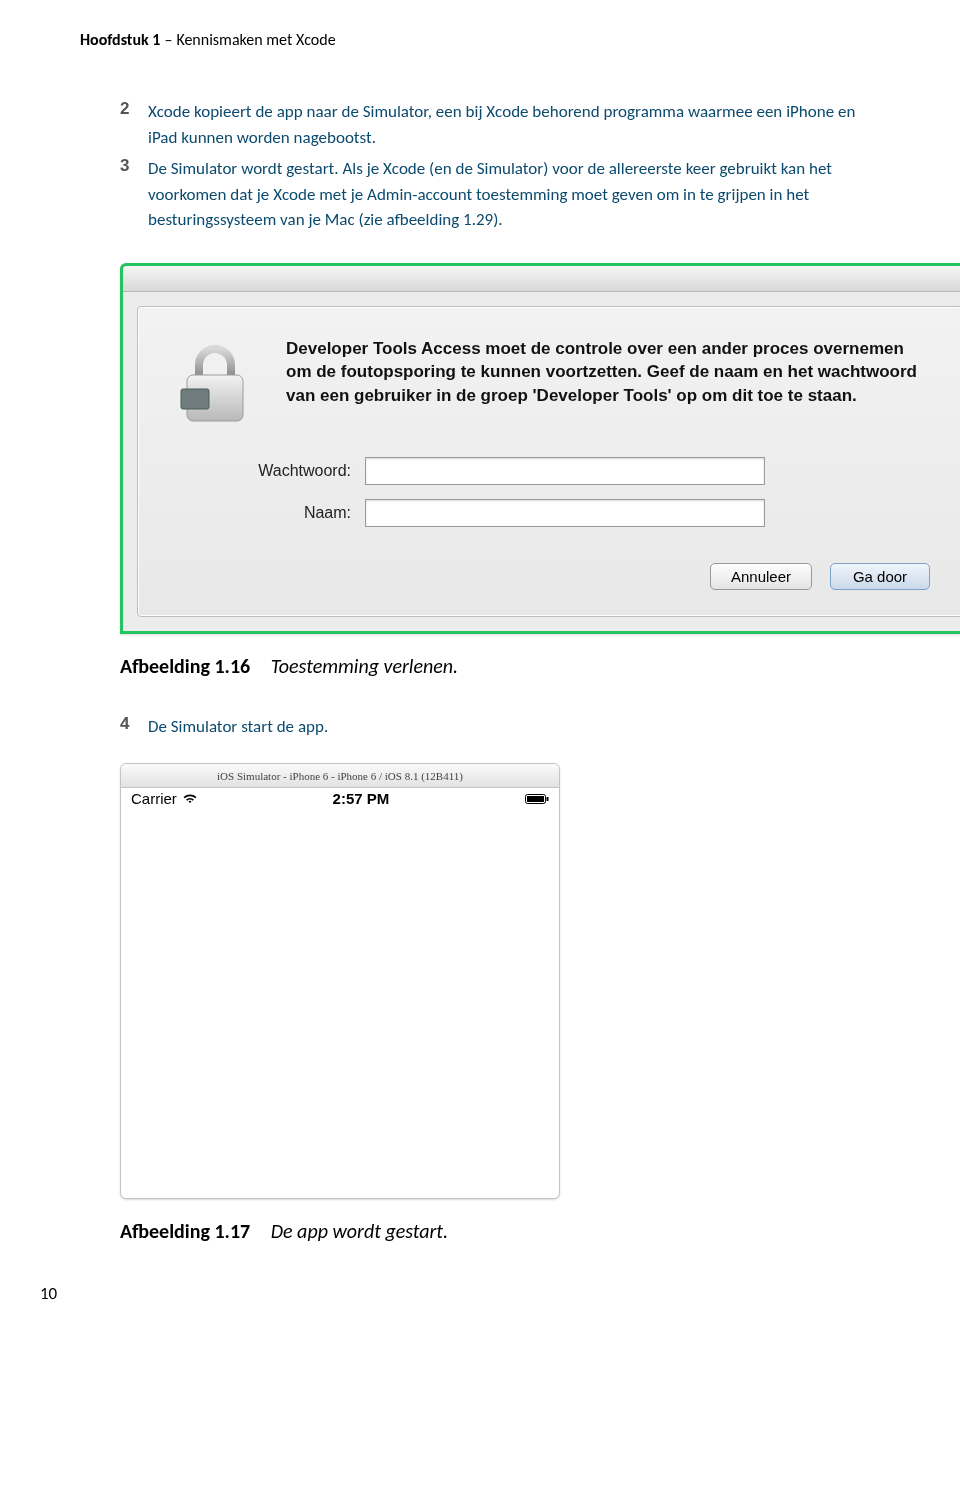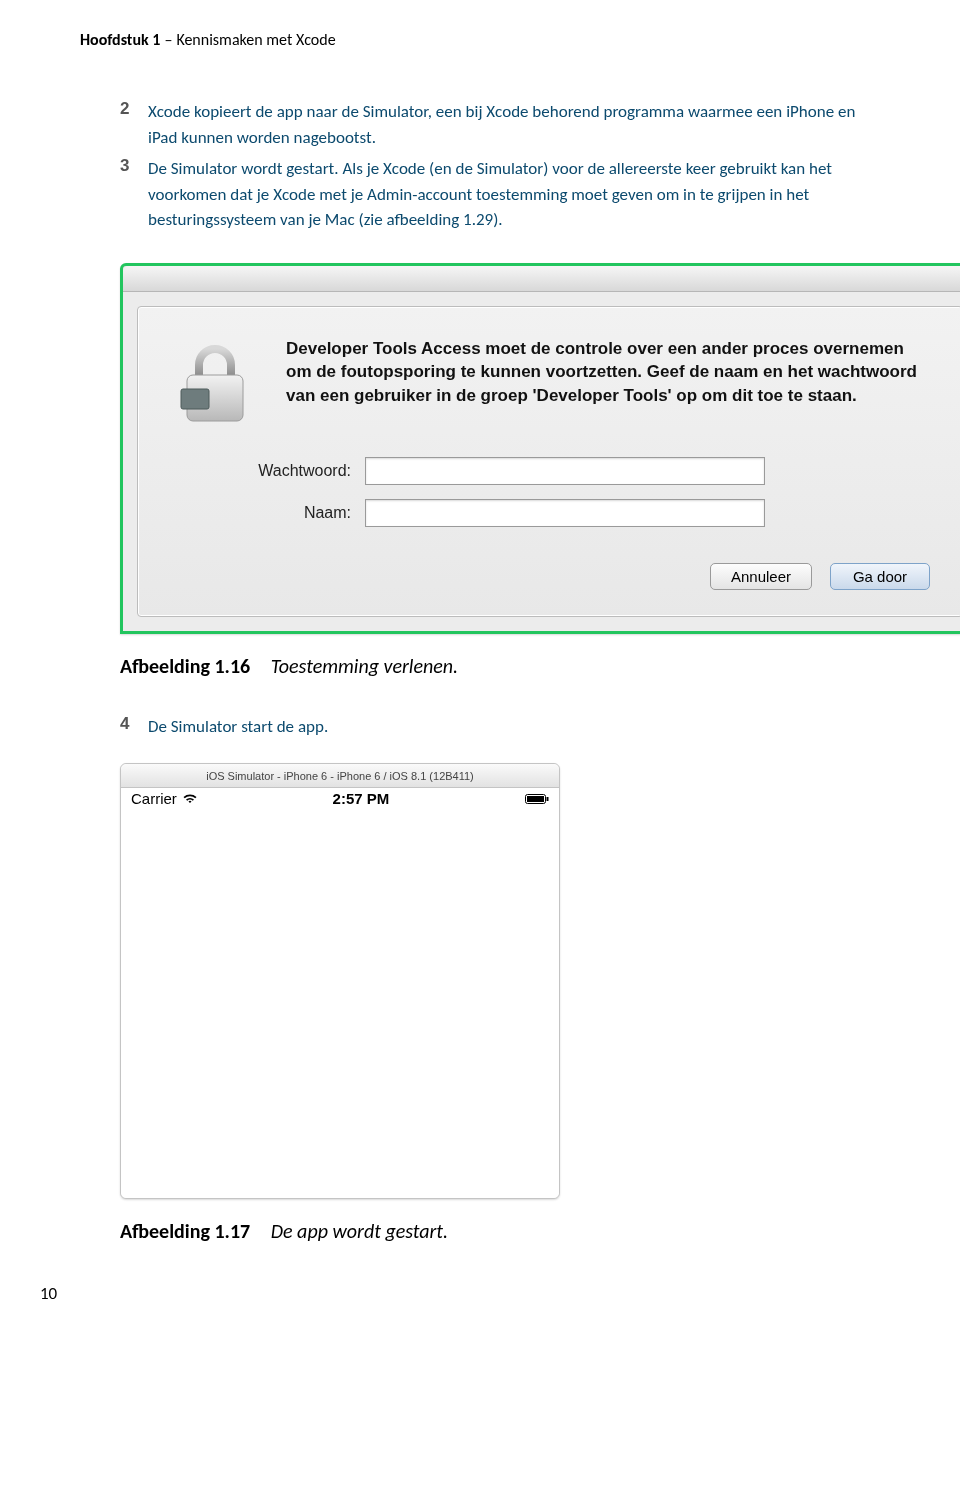--- a/index.html
+++ b/index.html
@@ -130,21 +130,21 @@
       border-radius: 6px;
       background: #fff;
       box-shadow: 0 1px 2px rgba(0,0,0,0.15);
     }
     .sim-titlebar {
       height: 24px;
       background: linear-gradient(#fafafa,#e2e2e2);
       border-bottom: 1px solid #c4c4c4;
       border-top-left-radius: 6px;
       border-top-right-radius: 6px;
-      font-family: Liberation Sans, sans-serif;
+      font-family: Liberation Serif, serif;
       font-size: 11px;
       color: #444;
       text-align: center;
       line-height: 24px;
     }
     .sim-status {
       height: 20px;
       background: #fff;
       display: flex;
       align-items: center;

